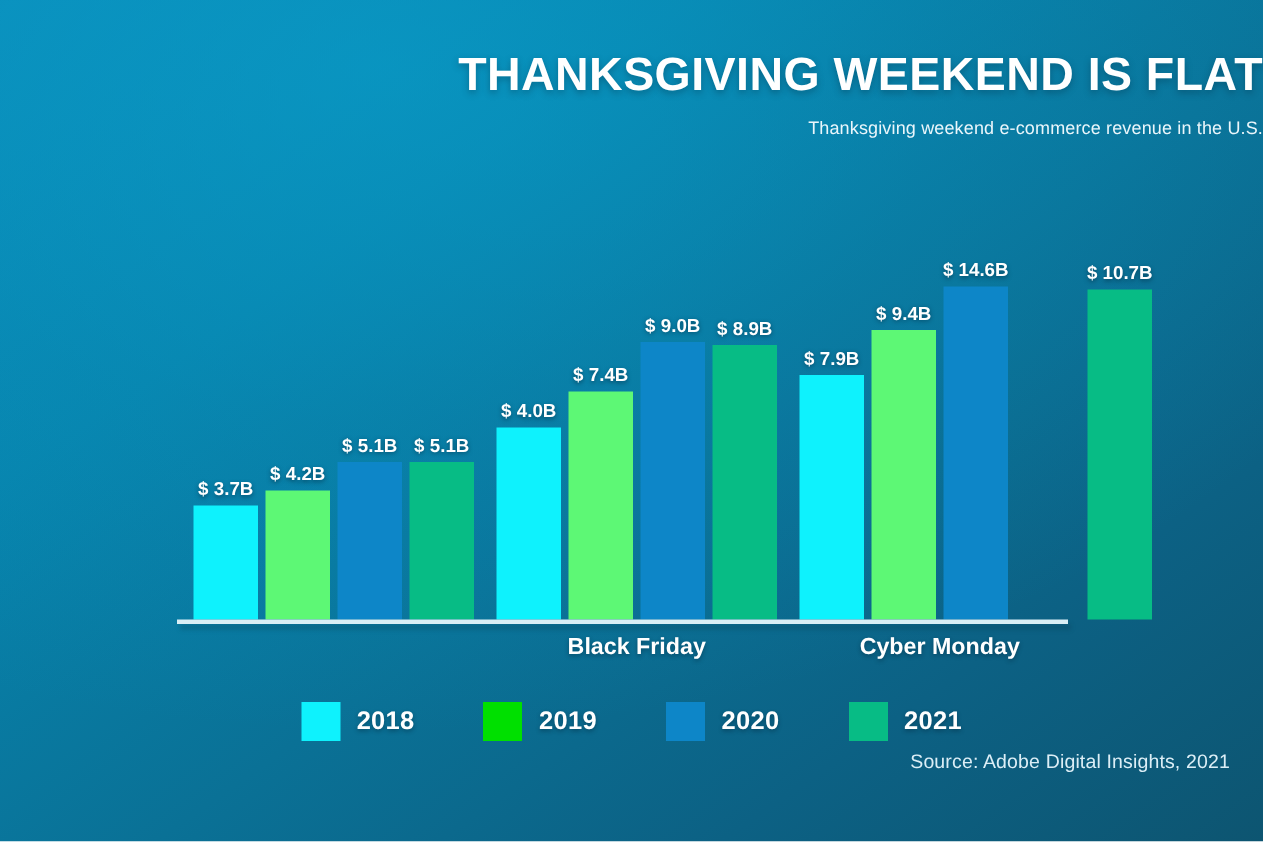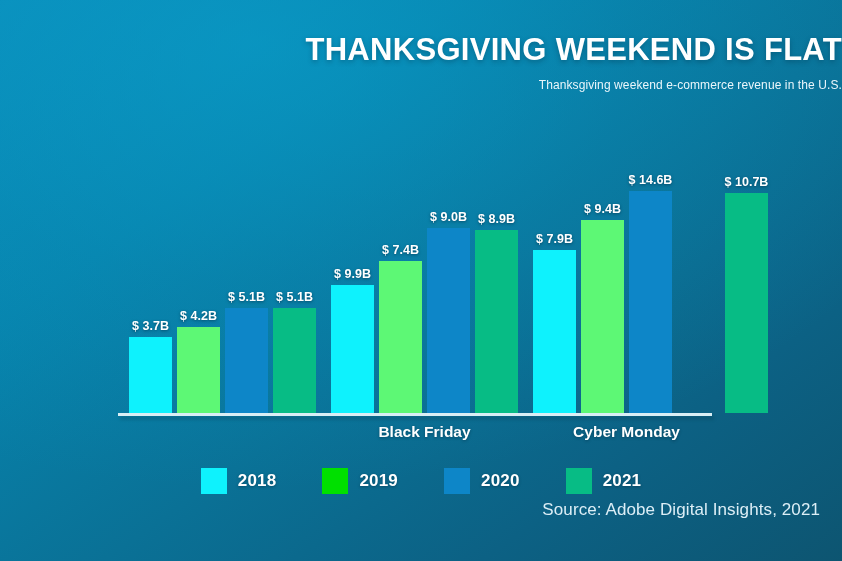--- a/index.html
+++ b/index.html
@@ -149,21 +149,21 @@
     color: #ffffff;
     text-shadow: 0 1px 3px rgba(0, 35, 55, 0.45);
     letter-spacing: 0.2px;
   }
 
   
   .source {
     position: absolute;
     right: 22px;
     top: 500px;
-    font-size: 17px;
+    font-size: 13px;
     color: #dceef6;
     letter-spacing: 0.1px;
   }
 </style>
 </head>
 <body>
 
 <div id="infographic">
 
   <div class="head">
@@ -186,21 +186,21 @@
           <span class="bar-label" style="bottom: 109px;">$ 5.1B</span>
         </div>
         <div class="bar-wrap" style="left: 144px; height: 127px;">
           <div class="bar" style="height: 105px; background: rgb(7, 188, 133);"></div>
           <span class="bar-label" style="bottom: 109px;">$ 5.1B</span>
         </div>
       </div>
       <div class="group" style="left: 213px; width: 187px;">
         <div class="bar-wrap" style="left: 0px; height: 150px;">
           <div class="bar" style="height: 128px; background: rgb(14, 242, 253);"></div>
-          <span class="bar-label" style="bottom: 132px;">$ 9.9B</span>
+          <span class="bar-label" style="bottom: 132px;">$ 4.0B</span>
         </div>
         <div class="bar-wrap" style="left: 48px; height: 174px;">
           <div class="bar" style="height: 152px; background: rgb(93, 248, 117);"></div>
           <span class="bar-label" style="bottom: 156px;">$ 7.4B</span>
         </div>
         <div class="bar-wrap" style="left: 96px; height: 207px;">
           <div class="bar" style="height: 185px; background: rgb(13, 134, 200);"></div>
           <span class="bar-label" style="bottom: 189px;">$ 9.0B</span>
         </div>
         <div class="bar-wrap" style="left: 144px; height: 205px;">

